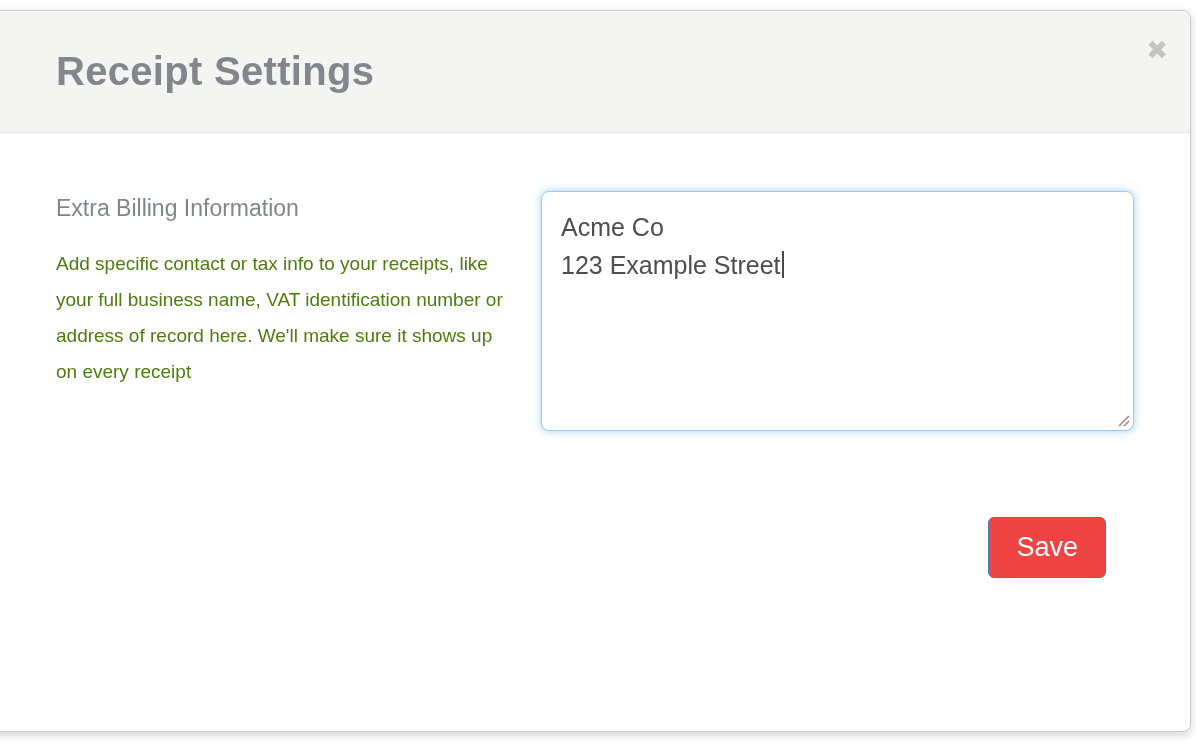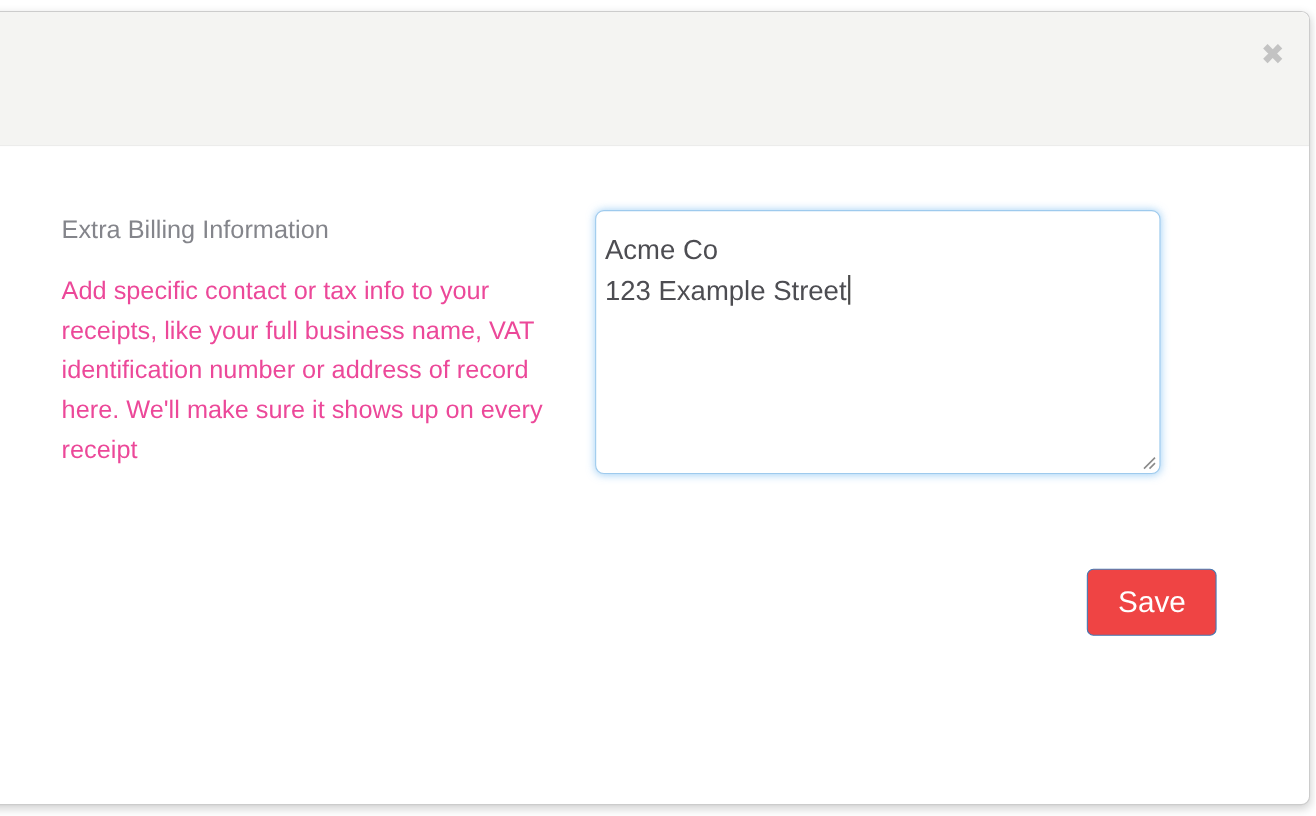--- a/index.html
+++ b/index.html
@@ -57,37 +57,37 @@
     margin-right: 27px;
     flex: none;
   }
   .section-heading {
     font-size: 23px;
     font-weight: normal;
     color: #84858b;
     margin: 4px 0 24px 0;
   }
   .section-description {
-    font-size: 23px;
+    font-size: 19px;
     line-height: 36px;
-    color: #ec4899;
+    color: #4d7c0f;
   }
   .field-label {
     font-size: 23px;
     font-weight: bold;
     color: #84858b;
   }
   .textarea-box {
-    width: 514px;
+    width: 593px;
     height: 240px;
     background: #ffffff;
     border: 1px solid #9ecaed;
     border-radius: 8px;
     box-shadow: 0 0 8px rgba(82,168,236,0.55);
-    padding: 16px 8px;
+    padding: 16px 19px;
     font-size: 25px;
     line-height: 38px;
     color: #4d4d52;
     position: relative;
     cursor: text;
     overflow: hidden;
   }
   .textarea-value { white-space: pre-wrap; }
   .caret {
     display: inline-block;
@@ -133,20 +133,21 @@
     padding: 14px 27px;
     cursor: pointer;
   }
 </style>
 </head>
 <body>
 
 <div class="modal">
 
   <div class="modal-header">
+    <div class="modal-title">Receipt Settings</div>
     <div class="close-btn">✖</div>
   </div>
 
   <div class="modal-body">
 
     <div class="form-row">
       <div class="left-col">
         <div class="section-heading">Extra Billing Information</div>
         <div class="section-description">Add specific contact or tax info to your receipts, like your full business name, VAT identification number or address of record here. We'll make sure it shows up on every receipt</div>
       </div>

